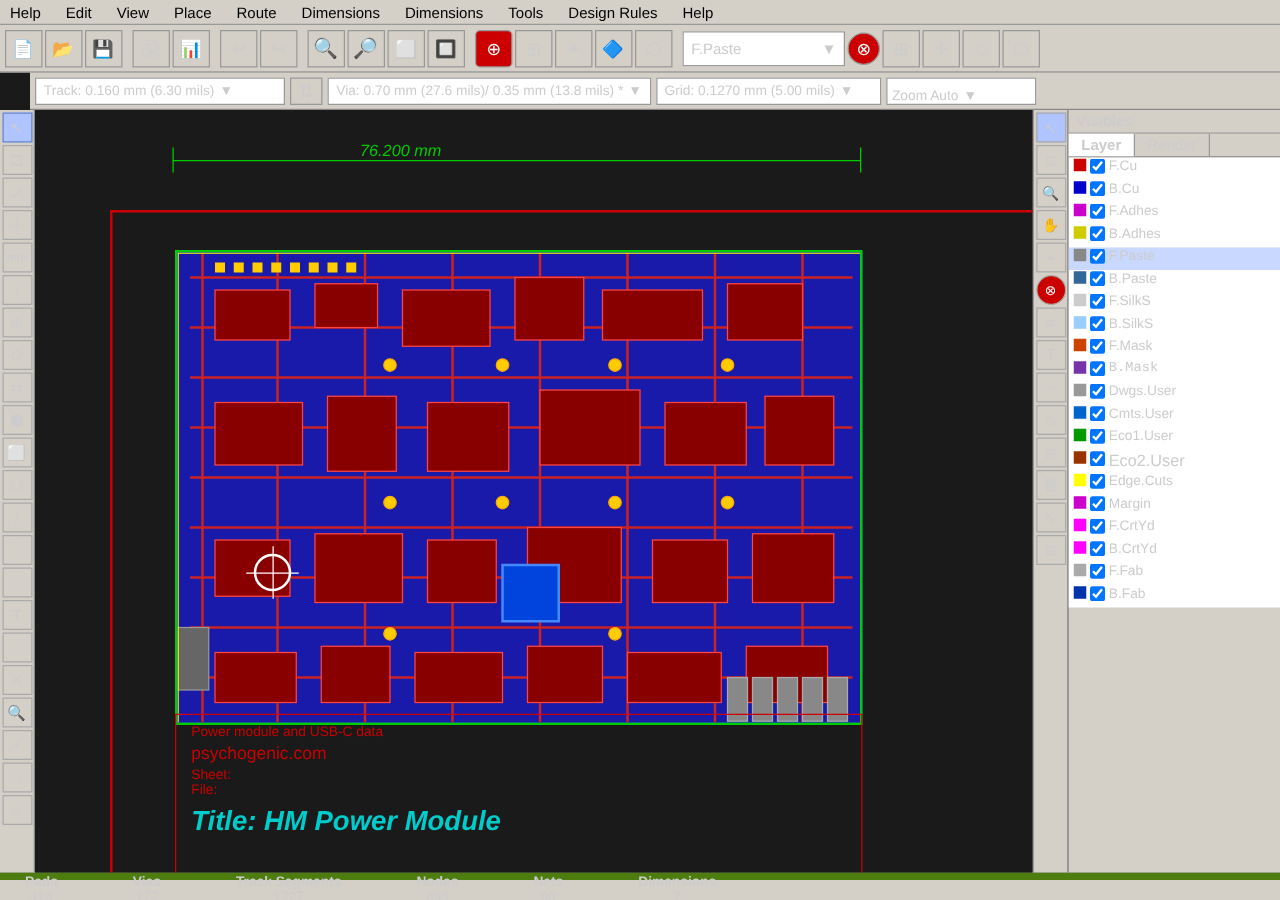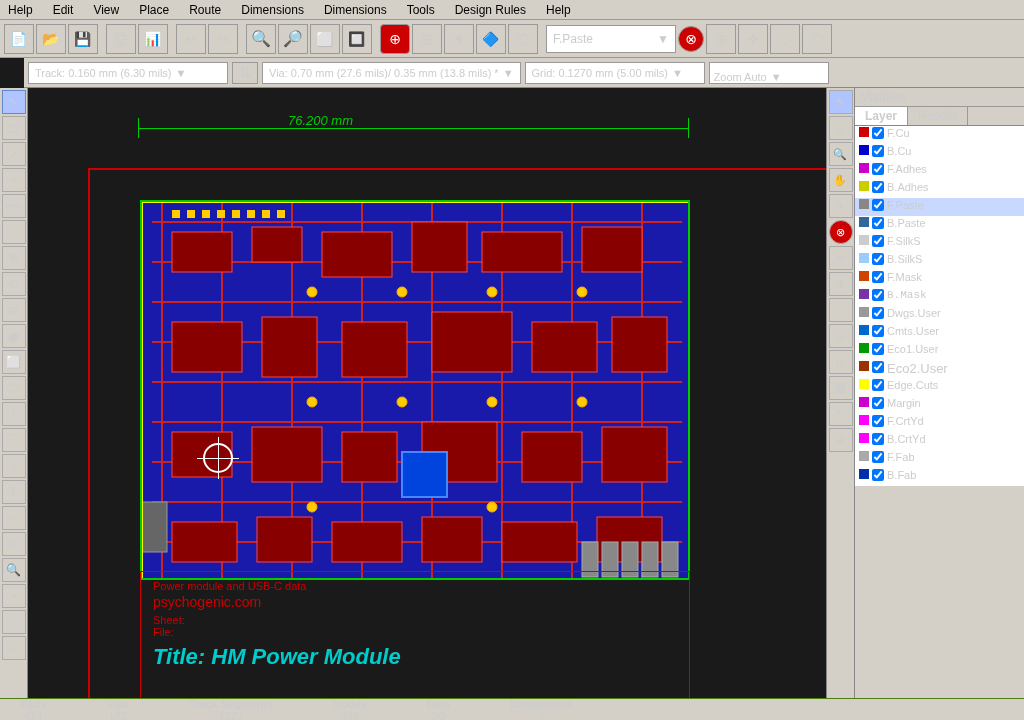--- a/index.html
+++ b/index.html
@@ -49,21 +49,21 @@
     #layer-list { background: #fff; overflow-y: auto; max-height: 550px; }
     .layer-item { display: flex; align-items: flex-start; padding: 1px 4px; height: 18px; font-size: 11px; cursor: pointer; }
     .layer-item.active { background: #c8d8ff; }
     .layer-color { width: 10px; height: 10px; margin-right: 3px; flex-shrink: 0; }
     .layer-cb { width: 12px; height: 12px; margin-right: 3px; flex-shrink: 0; }
 
     
     #right-side { display: flex; }
 
     
-    #statusbar { height: 22px; background: #d4d0c8; border-top: 1px solid #4d7c0f; display: flex; align-items: center; padding: 0 20px; gap: 60px; font-size: 12px; }
+    #statusbar { height: 22px; background: #d4d0c8; border-top: 6px solid #4d7c0f; display: flex; align-items: center; padding: 0 20px; gap: 60px; font-size: 12px; }
     .status-item { display: flex; flex-direction: column; align-items: center; }
     .status-label { font-weight: bold; font-size: 11px; }
     .status-value { font-size: 11px; }
 
     
     #crosshair { position: absolute; width: 30px; height: 30px; border: 2px solid #fff; border-radius: 50%; left: 175px; top: 355px; pointer-events: none; }
     #crosshair::before { content: ''; position: absolute; left: 50%; top: -8px; bottom: -8px; width: 1px; background: #fff; }
     #crosshair::after { content: ''; position: absolute; top: 50%; left: -8px; right: -8px; height: 1px; background: #fff; }
 
     

